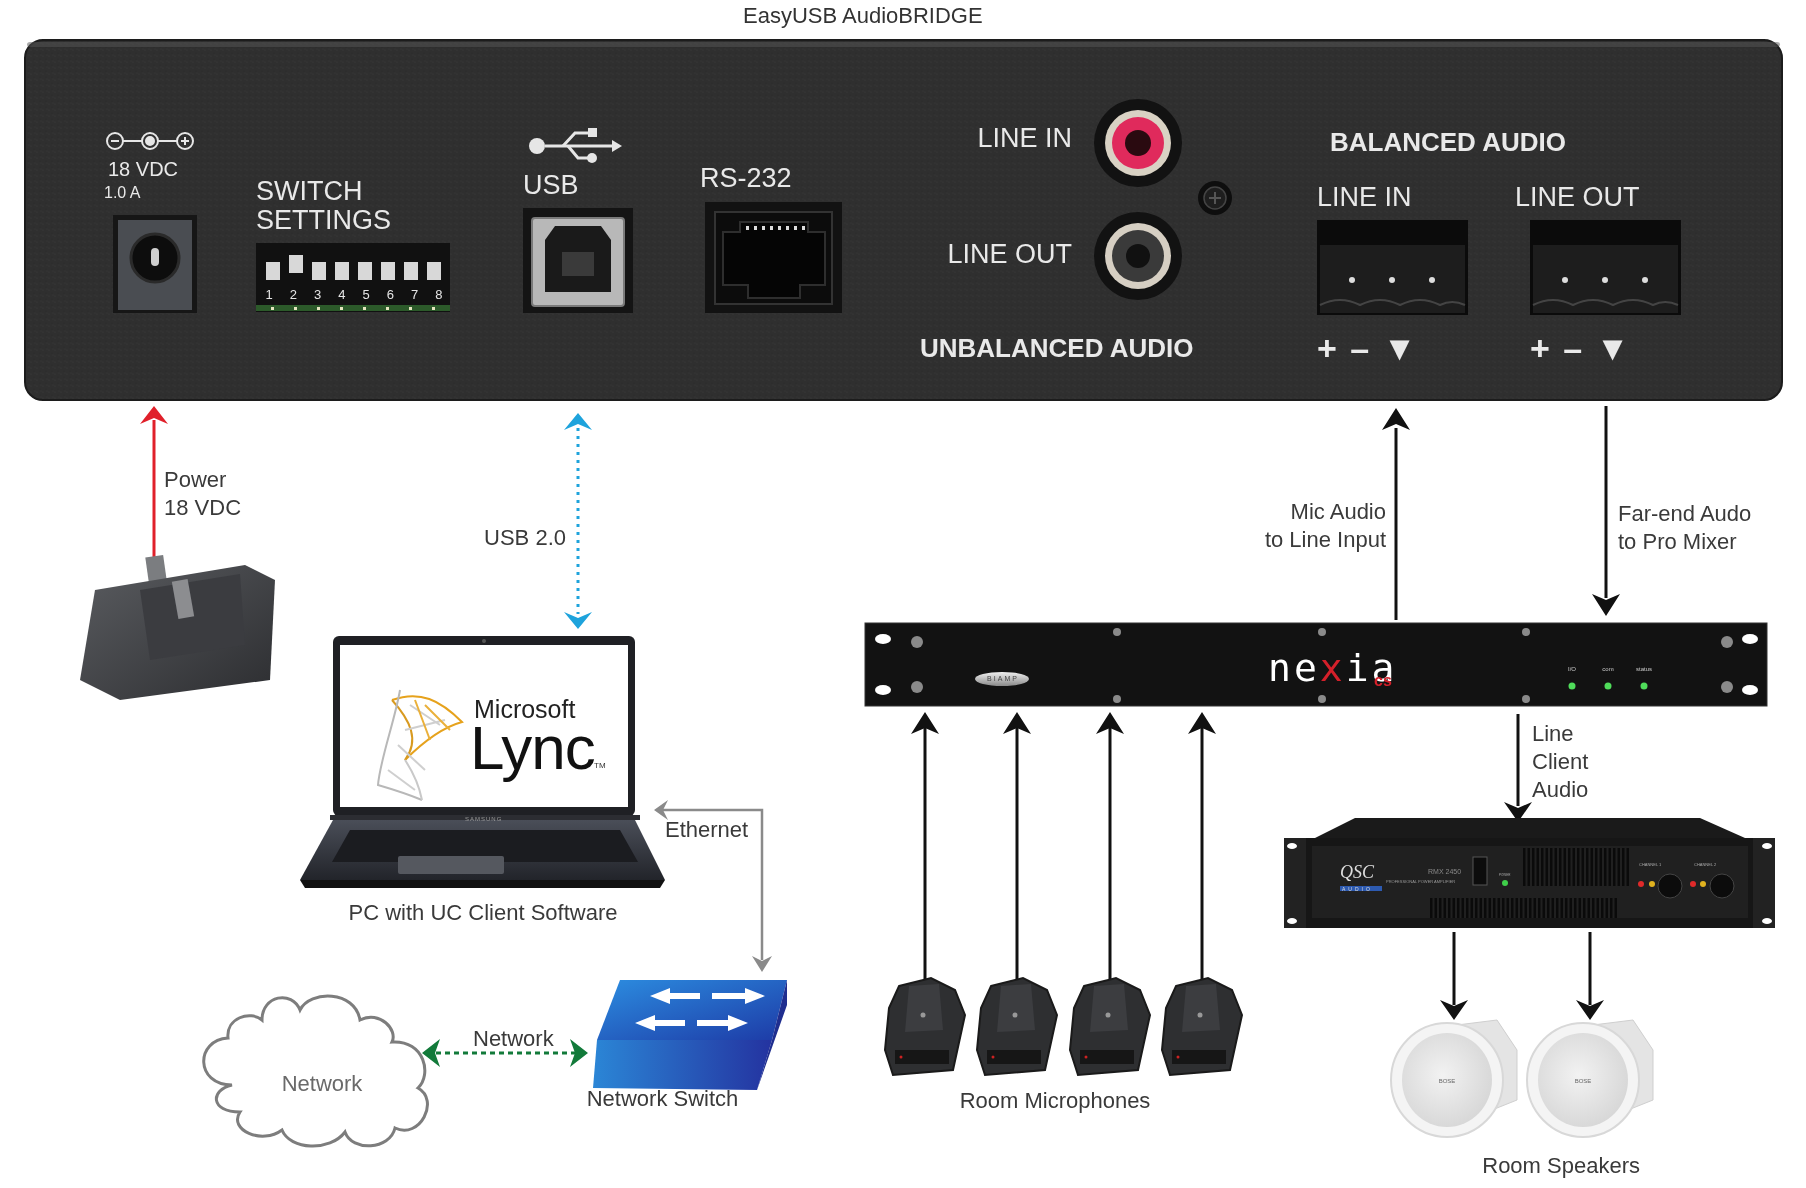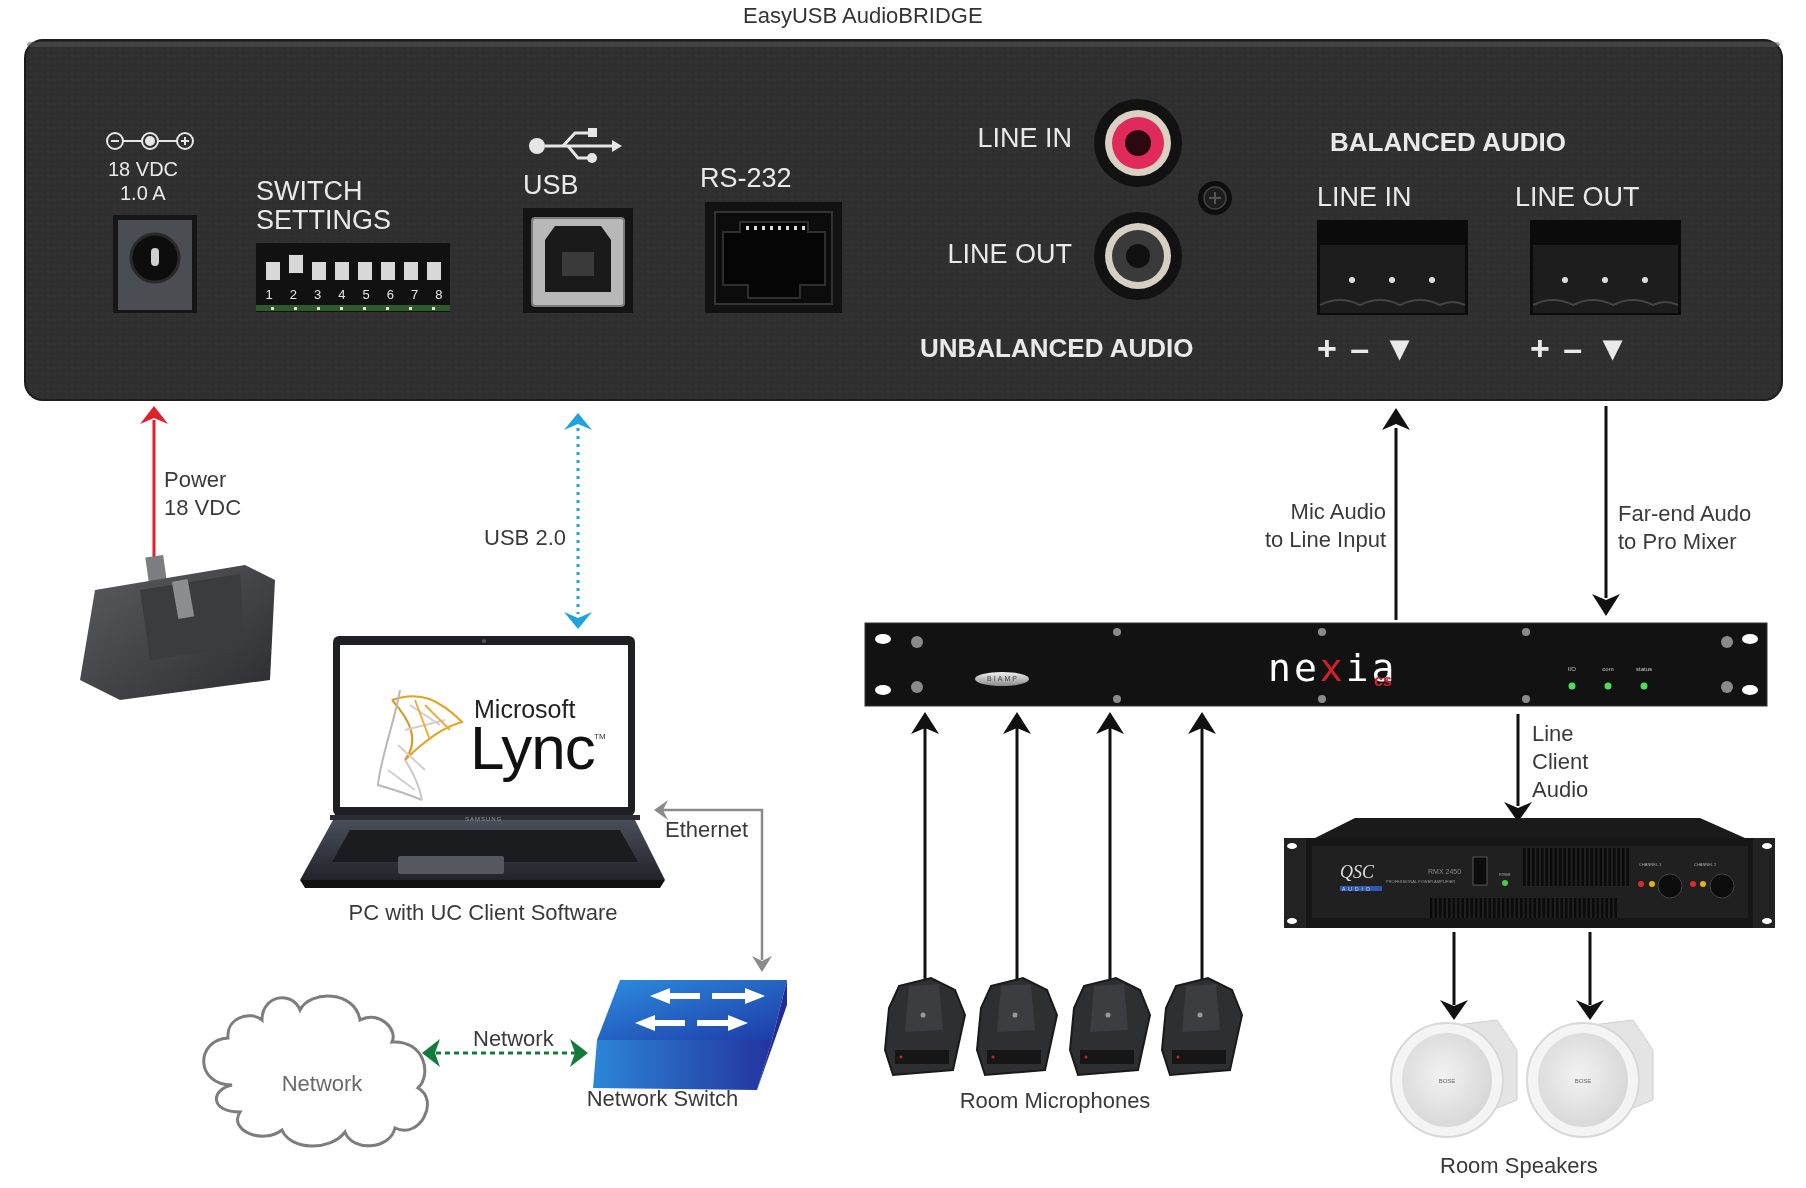--- a/index.html
+++ b/index.html
@@ -427,21 +427,21 @@
       <g>
         <path d="M 1593 1025 L 1633 1020 L 1653 1050 L 1653 1100 L 1628 1110 Z" fill="#e4e4e4" stroke="#cfcfcf"></path>
         <ellipse cx="1583" cy="1080" rx="56" ry="57" fill="#f4f4f4" stroke="#d8d8d8" stroke-width="2"></ellipse>
         <ellipse cx="1583" cy="1080" rx="45" ry="47" fill="url(#spkGrad)"></ellipse>
         <text x="1583" y="1083" text-anchor="middle" font-size="6" fill="#666">BOSE</text>
       </g>
     </g>
 </svg>
 
 <div class="panel-txt" style="left:108px;top:158px;width:84px;font-size:20px;line-height:22px;">18 VDC</div>
-<div class="panel-txt" style="left:120px;top:182px;width:84px;font-size:20px;line-height:22px;">1.0 A</div>
+<div class="panel-txt" style="left:104px;top:182px;width:84px;font-size:16px;line-height:22px;">1.0 A</div>
 
 <div class="panel-txt" style="left:256px;top:177px;width:194px;font-size:27px;line-height:29px;">SWITCH</div>
 <div class="panel-txt" style="left:256px;top:206px;width:194px;font-size:27px;line-height:29px;">SETTINGS</div>
 <div id="dipNums" class="abs" style="left:262px;top:286px;width:184px;height:18px;display:flex;justify-content:space-between;">
     <span style="color: rgb(230, 230, 230); font-size: 13px; line-height: 18px; width: 14px; text-align: center;">1</span>
     <span style="color: rgb(230, 230, 230); font-size: 13px; line-height: 18px; width: 14px; text-align: center;">2</span>
     <span style="color: rgb(230, 230, 230); font-size: 13px; line-height: 18px; width: 14px; text-align: center;">3</span>
     <span style="color: rgb(230, 230, 230); font-size: 13px; line-height: 18px; width: 14px; text-align: center;">4</span>
     <span style="color: rgb(230, 230, 230); font-size: 13px; line-height: 18px; width: 14px; text-align: center;">5</span>
     <span style="color: rgb(230, 230, 230); font-size: 13px; line-height: 18px; width: 14px; text-align: center;">6</span>
@@ -475,21 +475,21 @@
 
 <div class="lbl" style="left:1532px;top:720px;">Line</div>
 <div class="lbl" style="left:1532px;top:748px;">Client</div>
 <div class="lbl" style="left:1532px;top:776px;">Audio</div>
 
 <div class="lbl" style="left:665px;top:816px;text-align:center;">Ethernet</div>
 <div class="lbl" style="left:473px;top:1025px;">Network</div>
 
 <div class="abs" style="left:474px;top:695px;font-size:25px;color:#222;line-height:28px;">Microsoft</div>
 <div class="abs" style="left:470px;top:714px;font-size:62px;color:#111;line-height:68px;letter-spacing:-1px;">Lync</div>
-<div class="abs" style="left:594px;top:732px;font-size:8px;color:#333;">TM</div>
+<div class="abs" style="left:594px;top:761px;font-size:8px;color:#333;">TM</div>
 <div class="abs" style="left:465px;top:816px;font-size:6px;color:#999;letter-spacing:1px;">SAMSUNG</div>
 <div class="lbl" style="left:300px;top:899px;width:366px;text-align:center;">PC with UC Client Software</div>
 
 <div class="lbl" style="left:262px;top:1070px;width:120px;text-align:center;color:#6a6a6a;">Network</div>
 <div class="lbl" style="left:570px;top:1085px;width:185px;text-align:center;">Network Switch</div>
 
 <div class="abs" style="left:982px;top:673px;width:42px;text-align:center;font-size:7px;letter-spacing:2px;color:#444;line-height:12px;">BIAMP</div>
 <div class="abs" style="left:1268px;top:648px;font-size:38px;color:#fff;line-height:40px;letter-spacing:3px;font-family:'DejaVu Sans Mono','Liberation Mono',monospace;"><span>ne</span><span style="color:#d4202a;">x</span><span>ia</span></div>
 <div class="abs" style="left:1374px;top:672px;font-size:16px;color:#d4202a;font-weight:bold;">cs</div>
 <div id="ledLabels">
@@ -500,13 +500,13 @@
 
 <div class="abs" style="left:1340px;top:862px;font-size:18px;color:#ddd;font-family:'Liberation Serif',serif;font-style:italic;">QSC</div>
 <div class="abs" style="left:1342px;top:886px;font-size:5px;color:#ddd;letter-spacing:3px;">AUDIO</div>
 <div class="abs" style="left:1428px;top:868px;font-size:7px;color:#888;">RMX 2450</div>
 <div class="abs" style="left:1386px;top:879px;font-size:4px;color:#999;">PROFESSIONAL POWER AMPLIFIER</div>
 <div class="abs" style="left:1639px;top:862px;font-size:4px;color:#aaa;">CHANNEL 1</div>
 <div class="abs" style="left:1694px;top:862px;font-size:4px;color:#aaa;">CHANNEL 2</div>
 <div class="abs" style="left:1499px;top:873px;font-size:3px;color:#aaa;">POWER</div>
 
 <div class="lbl" style="left:920px;top:1087px;width:270px;text-align:center;">Room Microphones</div>
-<div class="lbl" style="left:1440px;top:1152px;width:200px;text-align:left;">Room Speakers</div>
+<div class="lbl" style="left:1440px;top:1152px;width:200px;text-align:right;">Room Speakers</div>
 
 </body></html>

